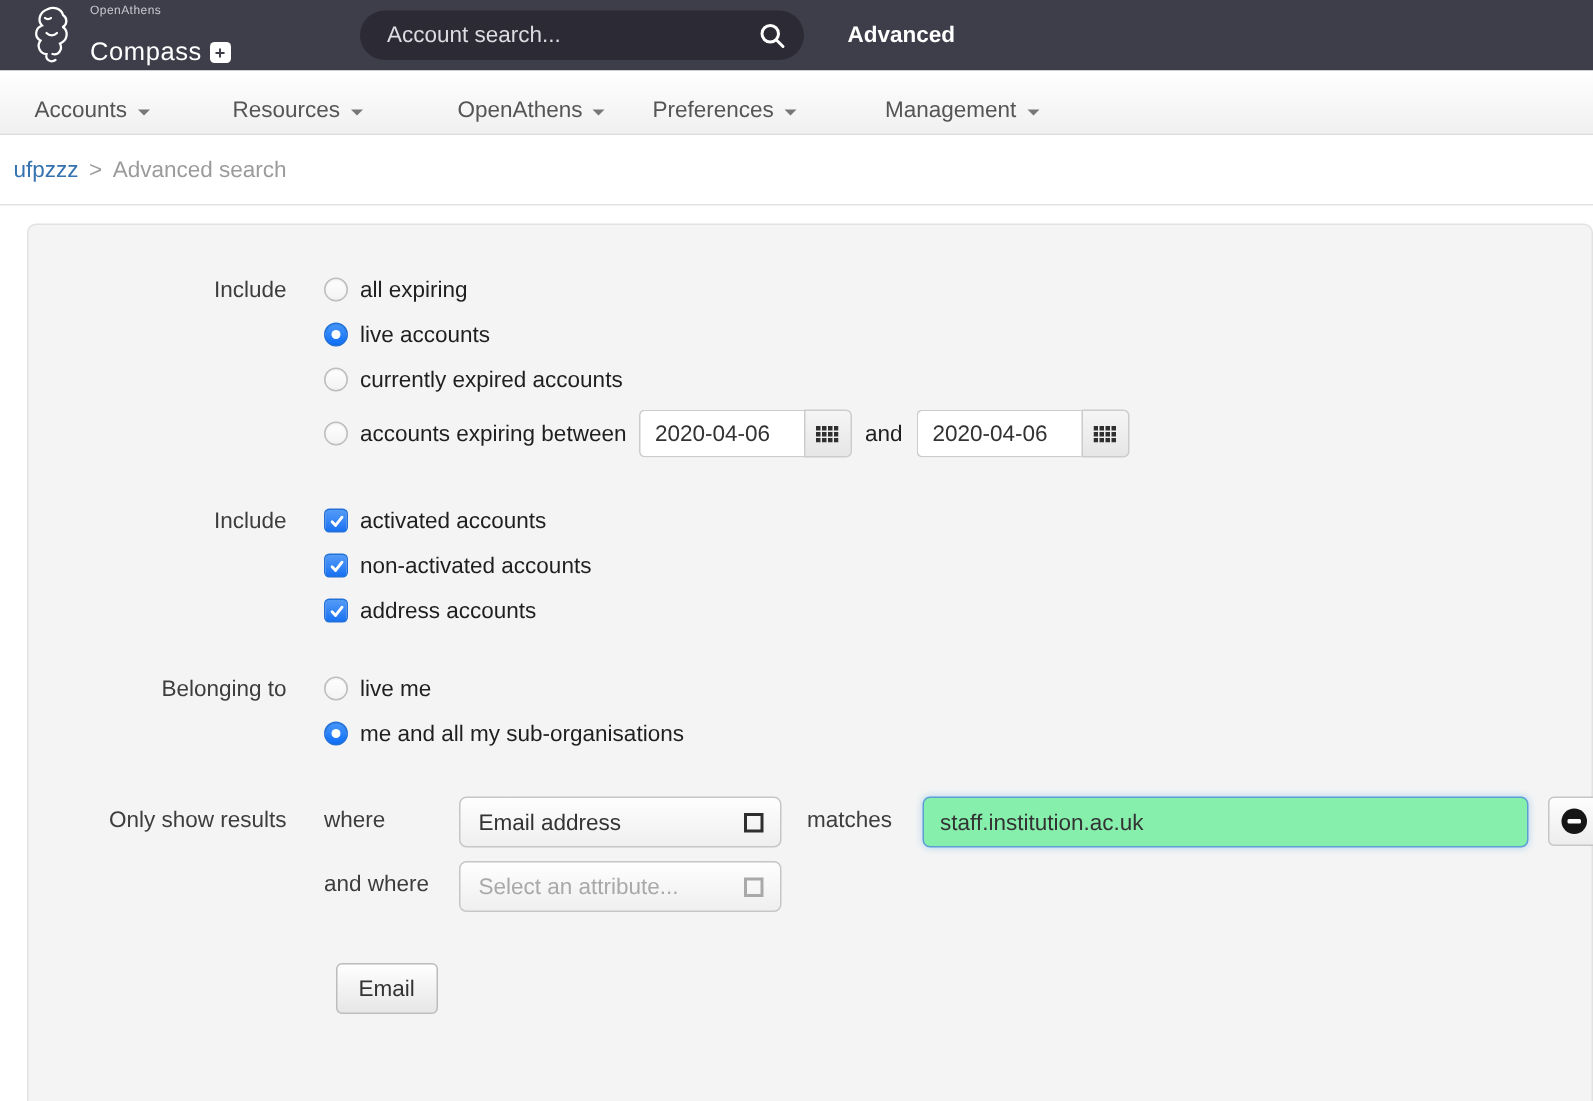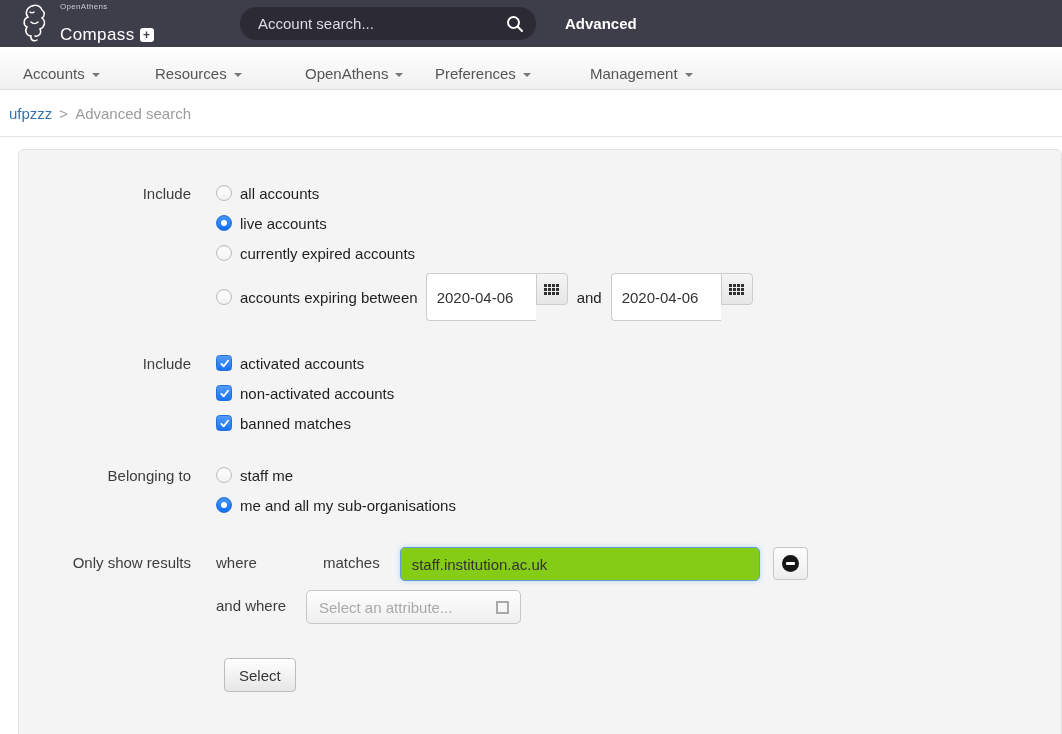--- a/index.html
+++ b/index.html
@@ -60,42 +60,42 @@
   .radio.checked::after { content:""; width:6px; height:6px; border-radius:50%; background:#fff; }
 
   
   .checkbox { width:16px; height:16px; border-radius:3.5px; flex:none;
     background:linear-gradient(#549bf8,#1a72f2); border:1px solid #2171d8;
     display:flex; align-items:center; justify-content:center; }
 
   
   .date-row { display:flex; align-items:center;justify-content:flex-end; }
   .input-group { display:inline-flex; margin-left:8px; }
-  .date-input { width:110px; height:48px; border:1px solid #ccc; border-right:none;
+  .date-input { width:110px; height:32px; border:1px solid #ccc; border-right:none;
     border-radius:4px 0 0 4px; padding:0 10px; font-size:15px; color:#333;
     font-family:inherit; outline:none; background:#fff; }
   .addon { width:32px; height:32px; border:1px solid #ccc; border-radius:0 4px 4px 0;
     background:linear-gradient(#f5f5f5,#e6e6e6); display:flex; align-items:center;
     justify-content:center; cursor:pointer; }
   .and-label { font-size:15px; color:#1f1f1f; margin:0 9px; }
 
   
   .filter-row { display:flex; align-items:flex-start; margin-bottom:9px; }
   .sub-label { width:90px; font-size:15px; color:#3d3d3d; padding-top:7px; flex:none; }
   .attr-select { width:215px; height:34px; border:1px solid #c6c6c6; border-radius:5px;
     background:linear-gradient(#fefefe,#efefef); display:flex; align-items:center;
     justify-content:space-between; padding:0 11px 0 12px; cursor:pointer; font-family:inherit; }
   .attr-select .sel-text { font-size:15px; color:#333; }
   .attr-select.placeholder .sel-text { color:#a9a9a9; }
   .tofu { width:13px; height:13px; border:2px solid #2f2f2f; flex:none; }
   .attr-select.placeholder .tofu { border-color:#a9a9a9; }
   .op-label { font-size:15px; color:#3d3d3d; margin:7px 20px 0 17px; }
-  .value-input { width:360px; height:34px; border:1px solid #5e9ed6; border-radius:5px;
+  .value-input { width:404px; height:34px; border:1px solid #5e9ed6; border-radius:5px;
     padding:0 11px; font-size:15px; color:#333; font-family:inherit; outline:none;
-    box-shadow:0 0 5px rgba(102,175,233,.45); background:#84cc16; }
+    box-shadow:0 0 5px rgba(102,175,233,.45); background:#86efac; }
   .remove-btn { margin-left:13px; width:35px; height:33px; border:1px solid #c6c6c6;
     border-radius:4px; background:linear-gradient(#fdfdfd,#ededed);
     display:flex; align-items:center; justify-content:center; cursor:pointer; }
   .minus-circle { width:17px; height:17px; border-radius:50%; background:#161616;
     display:flex; align-items:center; justify-content:center; }
   .minus-bar { width:9px; height:2.5px; background:#fff; border-radius:1px; }
 
   
   .actions { display:flex; margin-top:34px; }
   .btn { height:34px; border-radius:4px; font-size:15px; font-family:inherit;
@@ -167,21 +167,21 @@
   <span class="crumb-current">Advanced search</span>
 </div>
 
 <main class="panel">
 
   <div class="form-row">
     <div class="row-label">Include</div>
     <div class="row-content">
       <label class="opt">
         <span class="radio"></span>
-        <span class="opt-label">all accounts</span>
+        <span class="opt-label">all expiring</span>
       </label>
       <label class="opt">
         <span class="radio checked"></span>
         <span class="opt-label">live accounts</span>
       </label>
       <label class="opt">
         <span class="radio"></span>
         <span class="opt-label">currently expired accounts</span>
       </label>
       <label class="opt date-row" style="margin-bottom:0">
@@ -252,59 +252,63 @@
             </svg>
         </span>
         <span class="opt-label">non-activated accounts</span>
       </label>
       <label class="opt" style="margin-bottom:0">
         <span class="checkbox">
           <svg width="11" height="11" viewBox="0 0 14 14">
               <path d="M3 7.5 L6 10.5 L11.5 3.5" fill="none" stroke="#fff" stroke-width="2.4" stroke-linecap="round" stroke-linejoin="round"></path>
             </svg>
         </span>
-        <span class="opt-label">banned matches</span>
+        <span class="opt-label">address accounts</span>
       </label>
     </div>
   </div>
 
   <div class="form-row">
     <div class="row-label">Belonging to</div>
     <div class="row-content">
       <label class="opt">
         <span class="radio"></span>
-        <span class="opt-label">staff me</span>
+        <span class="opt-label">live me</span>
       </label>
       <label class="opt" style="margin-bottom:0">
         <span class="radio checked"></span>
         <span class="opt-label">me and all my sub-organisations</span>
       </label>
     </div>
   </div>
 
   <div class="form-row" style="margin-bottom:0">
     <div class="row-label" style="padding-top:7px">Only show results</div>
     <div class="row-content">
       <div class="filter-row">
         <div class="sub-label">where</div>
+        <button class="attr-select">
+          <span class="sel-text">Email address</span>
+          <span class="tofu"></span>
+        </button>
         <div class="op-label">matches</div>
         <input class="value-input" value="staff.institution.ac.uk" style="">
         <button class="remove-btn">
           <span class="minus-circle">
               <span class="minus-bar"></span>
             </span>
         </button>
       </div>
       <div class="filter-row" style="margin-bottom:0">
         <div class="sub-label">and where</div>
         <button class="attr-select placeholder">
           <span class="sel-text">Select an attribute...</span>
           <span class="tofu"></span>
         </button>
       </div>
 
       <div class="actions">
-        <button class="btn btn-default">Select</button>
+        <button class="btn btn-default">Email</button>
       </div>
     </div>
   </div>
 
 </main>
 
 </body></html>

